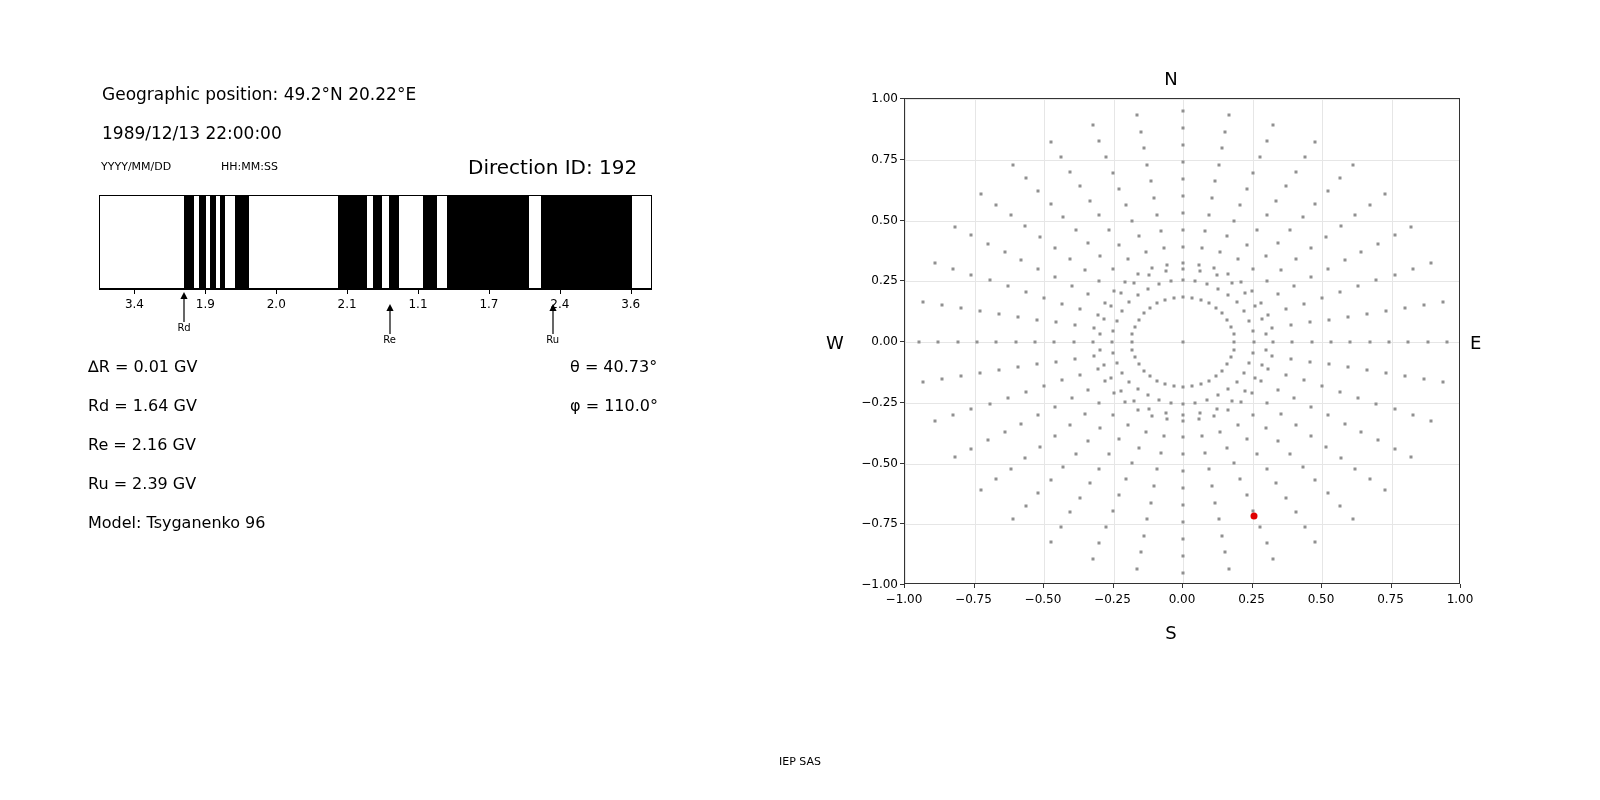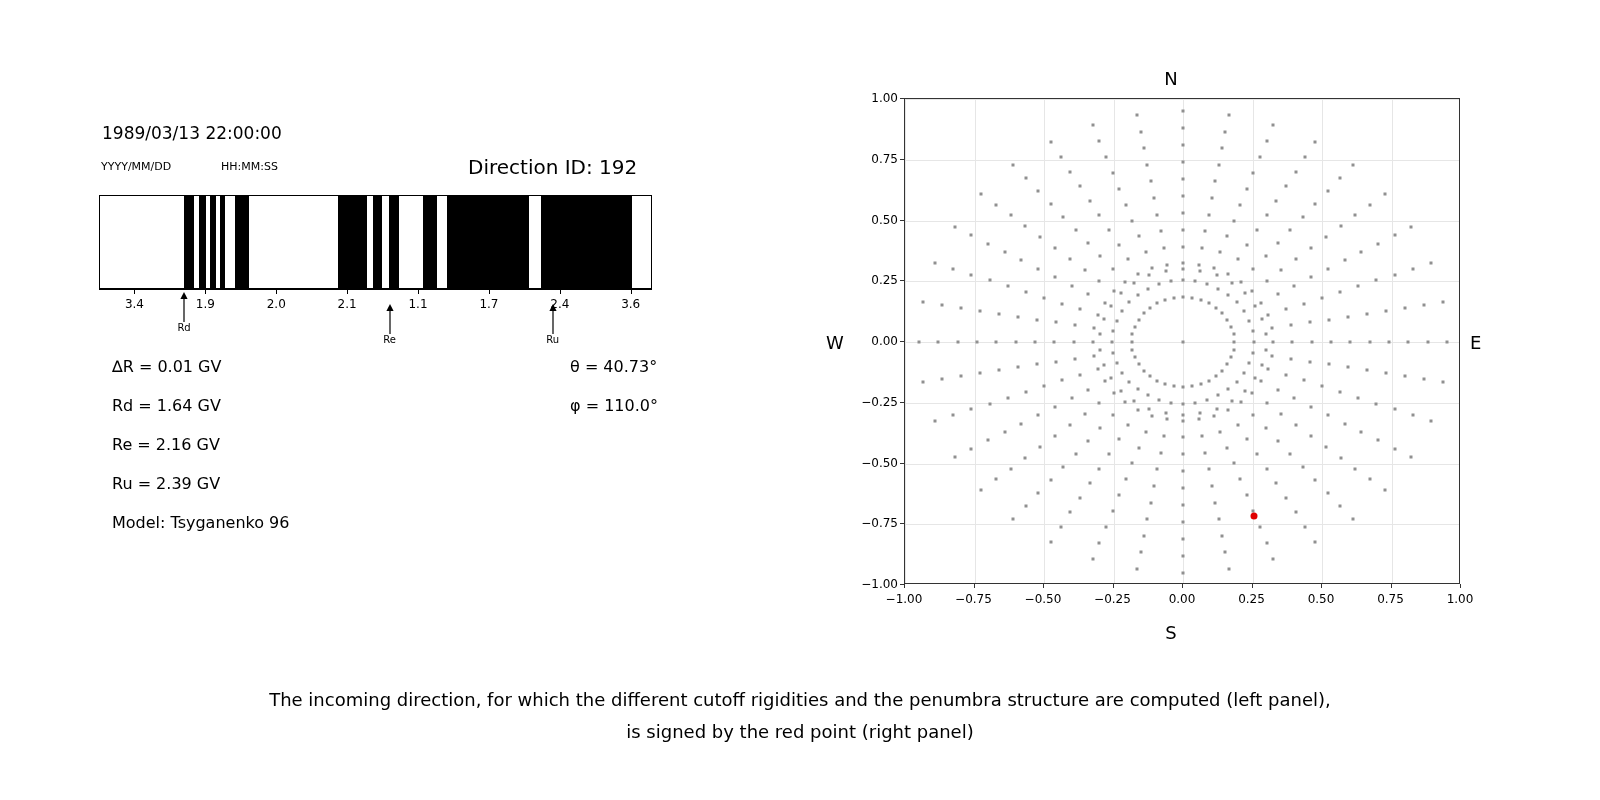--- a/index.html
+++ b/index.html
@@ -117,21 +117,21 @@
     font-size: 10px;
     transform: translateX(-50%);
     white-space: nowrap;
   }
 
   .stat {
     position: absolute;
     font-size: 16px;
     white-space: nowrap;
   }
-  .stat-col1 { left: 112px; }
+  .stat-col1 { left: 88px; }
   .stat-col2 { left: 570px; }
 
   
   .right-panel {
     position: absolute;
     left: 820px;
     top: 40px;
     width: 720px;
     height: 620px;
   }
@@ -224,21 +224,22 @@
     font-size: 11px;
   }
 </style>
 </head>
 <body>
 
 <div class="page">
 
   <div class="left-panel">
 
-    <div class="datetime-line">1989/03/13 22:00:00</div>
+    <div class="geo-line">Geographic position: 49.2°N 20.22°E</div>
+    <div class="datetime-line">1989/12/13 22:00:00</div>
     <div class="fmt-date">YYYY/MM/DD</div>
     <div class="fmt-time">HH:MM:SS</div>
     <div class="direction-id">Direction ID: 192</div>
 
     <div class="penumbra-wrap" id="penumbra-wrap">
         <div class="band" style="left: 83.659px; width: 9.92564px;"></div>
         <div class="band" style="left: 98.5474px; width: 7.79872px;"></div>
         <div class="band" style="left: 109.891px; width: 5.67179px;"></div>
         <div class="band" style="left: 119.817px; width: 4.96282px;"></div>
         <div class="band" style="left: 134.705px; width: 14.1795px;"></div>
@@ -816,17 +817,14 @@
         <div class="xtick-mark" style="left: 431.5px; top: 544px;"></div>
         <div class="xtick-label" style="left: 501px; top: 552px;">0.50</div>
         <div class="xtick-mark" style="left: 501px; top: 544px;"></div>
         <div class="xtick-label" style="left: 570.5px; top: 552px;">0.75</div>
         <div class="xtick-mark" style="left: 570.5px; top: 544px;"></div>
         <div class="xtick-label" style="left: 640px; top: 552px;">1.00</div>
         <div class="xtick-mark" style="left: 640px; top: 544px;"></div>
       </div>
   </div>
 
-  <div class="caption">
-    <div>The incoming direction, for which the different cutoff rigidities and the penumbra structure are computed (left panel),</div>
-    <div>is signed by the red point (right panel)</div>
-  </div>
+  <div class="footer">IEP SAS</div>
 </div>
 
 </body></html>

